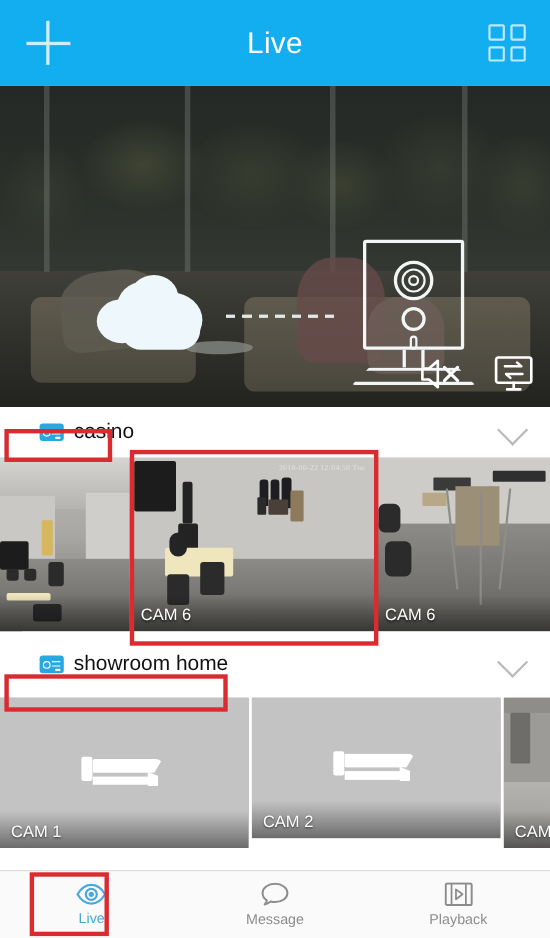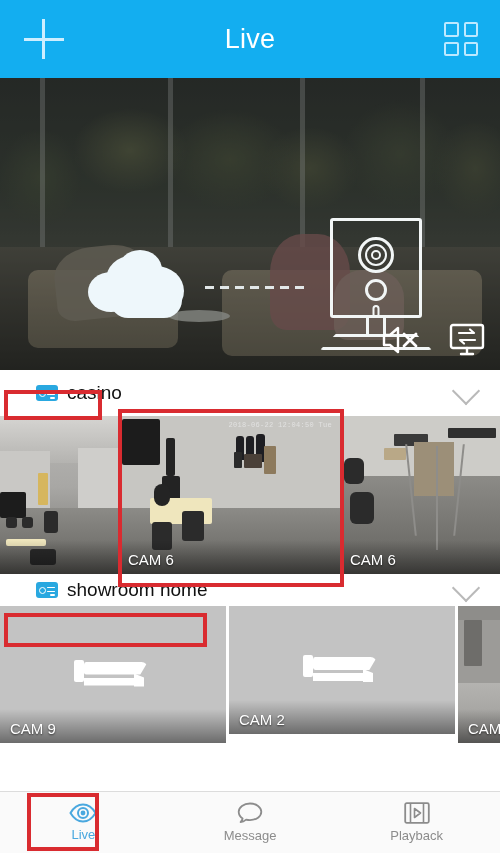--- a/index.html
+++ b/index.html
@@ -167,21 +167,21 @@
   .thumb .label {
     position:absolute; left:10px; bottom:6px; color:#fff;
     font-size:15px; text-shadow:0 1px 2px rgba(0,0,0,.6); z-index:3;
   }
   .thumb .shade {
     position:absolute; left:0; right:0; bottom:0; height:34px; z-index:2;
     background:linear-gradient(180deg, rgba(0,0,0,0) 0%, rgba(0,0,0,.45) 100%);
   }
   .thumb .stamp {
     position:absolute; right:8px; top:5px; z-index:3;
-    color:#e6e6e6; font-size:7px; font-family:Liberation Mono, monospace;
+    color:#e6e6e6; font-size:7px; font-family:Liberation Serif, serif;
     letter-spacing:.3px; opacity:.85; white-space:nowrap;text-align:right;
   }
 
   
   .office { position:absolute; inset:0; background:linear-gradient(180deg,#b9b8b6 0%,#a8a7a4 45%,#6f6e6a 100%); }
   .office .ceil { position:absolute; left:0; right:0; top:0; height:30%;
     background:linear-gradient(180deg,#d6d5d2,#b4b3b0); }
   .office .wallA { position:absolute; left:0; top:22%; width:42%; height:46%; background:#c9c8c5; }
   .office .wallB { position:absolute; right:0; top:20%; width:34%; height:50%; background:#cfcecb; }
   .office .fl { position:absolute; left:0; right:0; bottom:0; height:42%;
@@ -376,21 +376,21 @@
         <div class="leg" style="left:70px;top:28px;height:92px;transform:rotate(-6deg)"></div>
         <div class="leg" style="left:118px;top:28px;height:92px;transform:rotate(6deg)"></div>
         <div class="leg" style="left:96px;top:30px;height:104px"></div>
       </div>
       <div class="stamp"></div>
       <div class="shade"></div>
       <div class="label">CAM 6</div>
     </div>
   </div>
 
-  <div class="group-head" style="height:32px">
+  <div class="group-head" style="height:60px">
     <div class="group-left">
       <div class="nvr-icon">
         <span class="dot"></span>
         <span class="ln l1"></span>
         <span class="ln l2"></span>
         <span class="ln l3"></span>
       </div>
       <span class="group-name">showroom home</span>
     </div>
     <div class="chev"></div>
@@ -401,21 +401,21 @@
     <div class="thumb" style="width:226px;height:137px;margin-right:3px">
       <div class="ph">
         <div class="ph-icon">
           <span class="mount"></span>
           <span class="barrel"></span>
           <span class="arm"></span>
           <span class="tail"></span>
         </div>
       </div>
       <div class="shade"></div>
-      <div class="label">CAM 9</div>
+      <div class="label">CAM 1</div>
     </div>
 
     <div class="thumb" style="width:226px;height:128px;margin-right:3px">
       <div class="ph">
         <div class="ph-icon">
           <span class="mount"></span>
           <span class="barrel"></span>
           <span class="arm"></span>
           <span class="tail"></span>
         </div>

